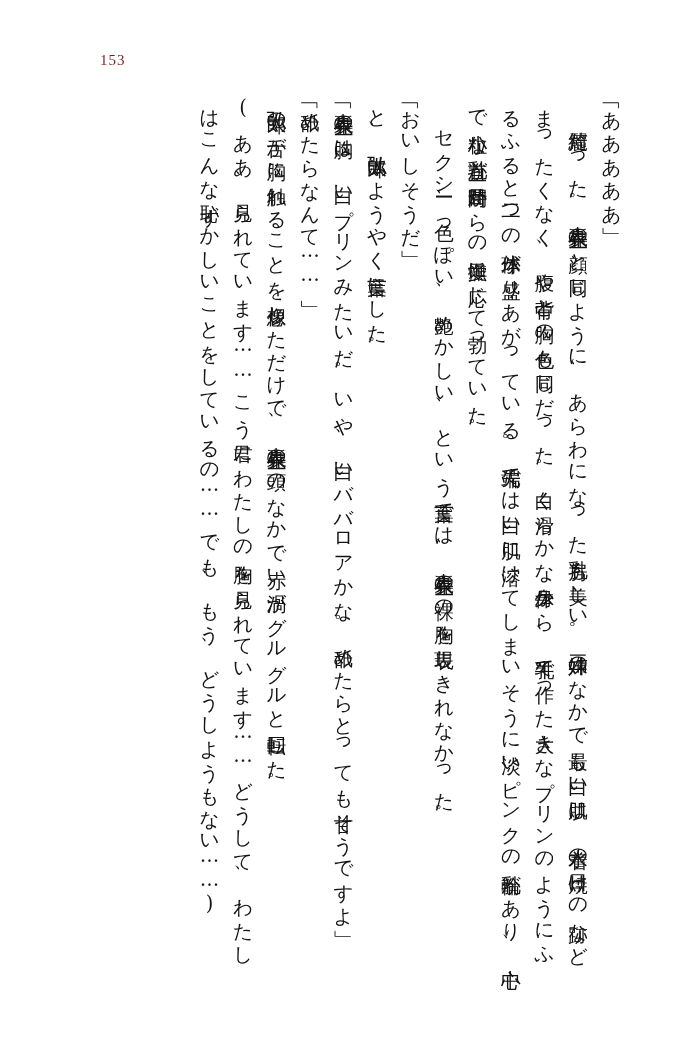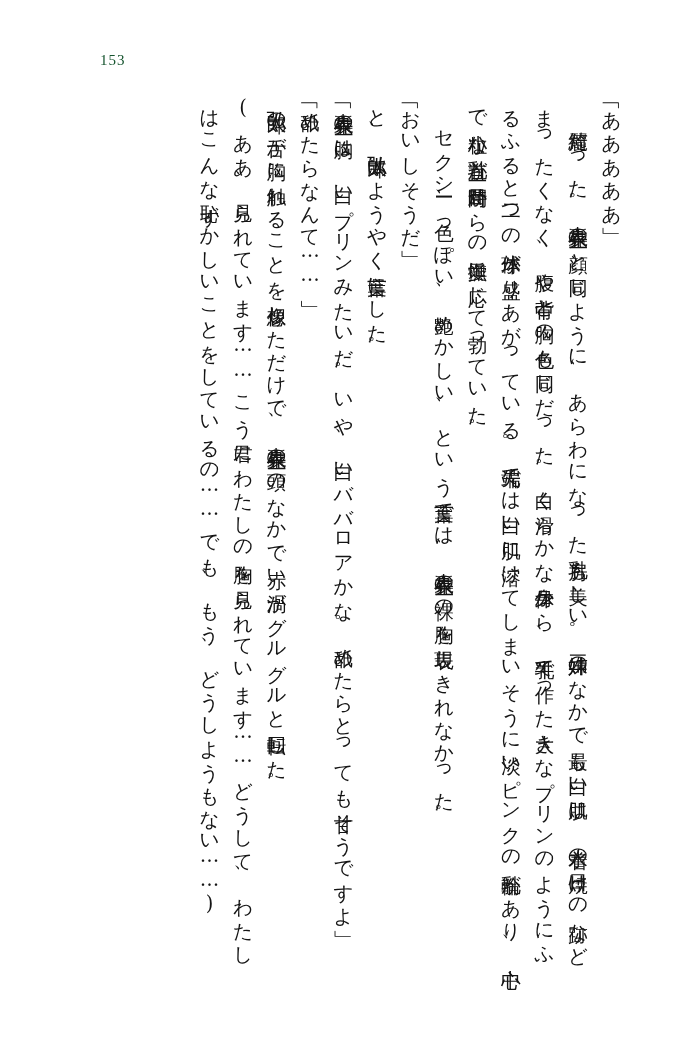--- a/index.html
+++ b/index.html
@@ -23,21 +23,21 @@
     width: 695px;
     height: 1050px;
   }
 
   .page-number {
     position: absolute;
     top: 52px;
     left: 100px;
     font-size: 15px;
     letter-spacing: 1px;
-    color: #14532d;
+    color: #7f1d1d;
     font-family: "Liberation Serif", "DejaVu Serif", serif;
   }
 
   
   .body-text {
     position: absolute;
     top: 96px;
     left: 58px;
     width: 570px;
     height: 860px;

